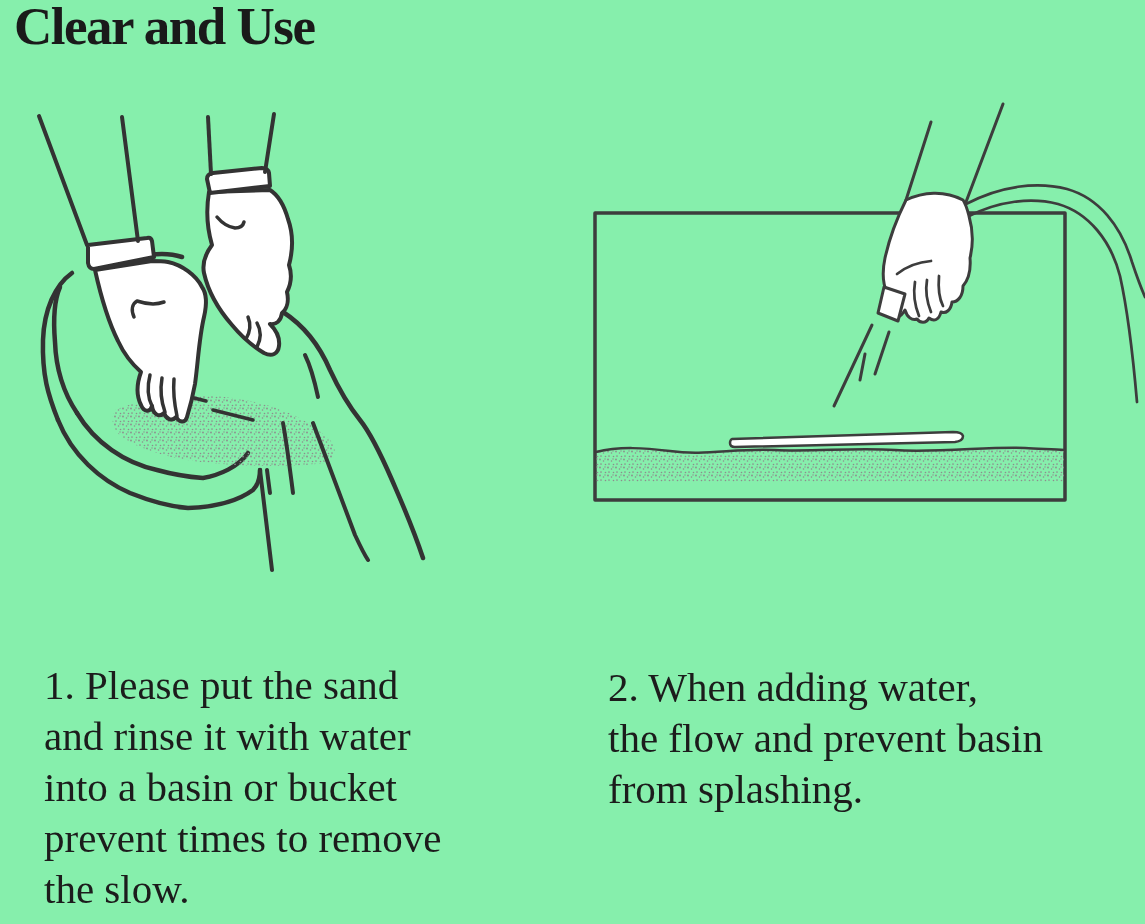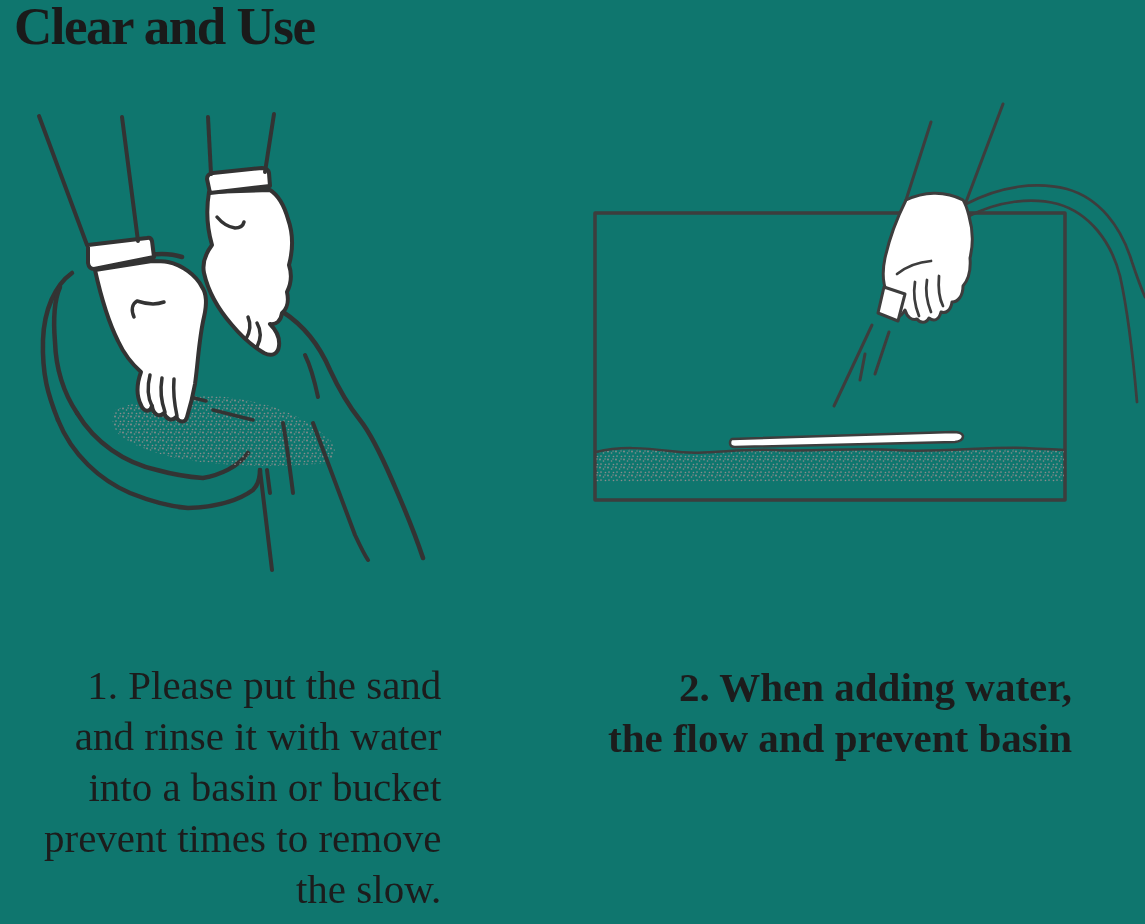--- a/index.html
+++ b/index.html
@@ -1,23 +1,22 @@
 <!DOCTYPE html>
 <html><head>
 <meta charset="utf-8">
 <style>
   html,body{margin:0;padding:0;background:#ffffff;}
   .canvas{
     position:relative;
     width:1145px;
     height:924px;
-    background:#0f766e;
+    background:#86efac;
     font-family:"Liberation Serif", serif;
     overflow:hidden;
-    text-align:right;
   }
   .page-title{
     position:absolute;
     left:14px;
     top:0px;
     font-size:53px;
     font-weight:bold;
     letter-spacing:-1.5px;
     line-height:52px;
     color:#1a1a1a;
@@ -27,21 +26,21 @@
   .fig1{left:10px;top:95px;}
   .fig2{left:575px;top:90px;}
   .step-text{
     position:absolute;
     font-size:41px;
     line-height:51px;
     color:#1c1c1c;
     white-space:nowrap;
   }
   .step1{left:44px;top:660px;}
-  .step2{left:608px;top:662px;font-weight:bold;}
+  .step2{left:608px;top:662px;}
   svg .ink{stroke:#333333;fill:none;stroke-linecap:round;stroke-linejoin:round;}
   svg .ink2{stroke:#3d3d3d;fill:none;stroke-linecap:round;stroke-linejoin:round;}
   svg .white{fill:#ffffff;}
 </style>
 </head>
 <body>
 
 <div class="canvas">
 
   <div class="page-title">Clear and Use</div>
@@ -157,15 +156,16 @@
     <div>1. Please put the sand</div>
     <div>and rinse it with water</div>
     <div>into a basin or bucket</div>
     <div>prevent times to remove</div>
     <div>the slow.</div>
   </div>
 
   <div class="step-text step2">
     <div>2. When adding water,</div>
     <div>the flow and prevent basin</div>
+    <div>from splashing.</div>
   </div>
 
 </div>
 
 </body></html>

